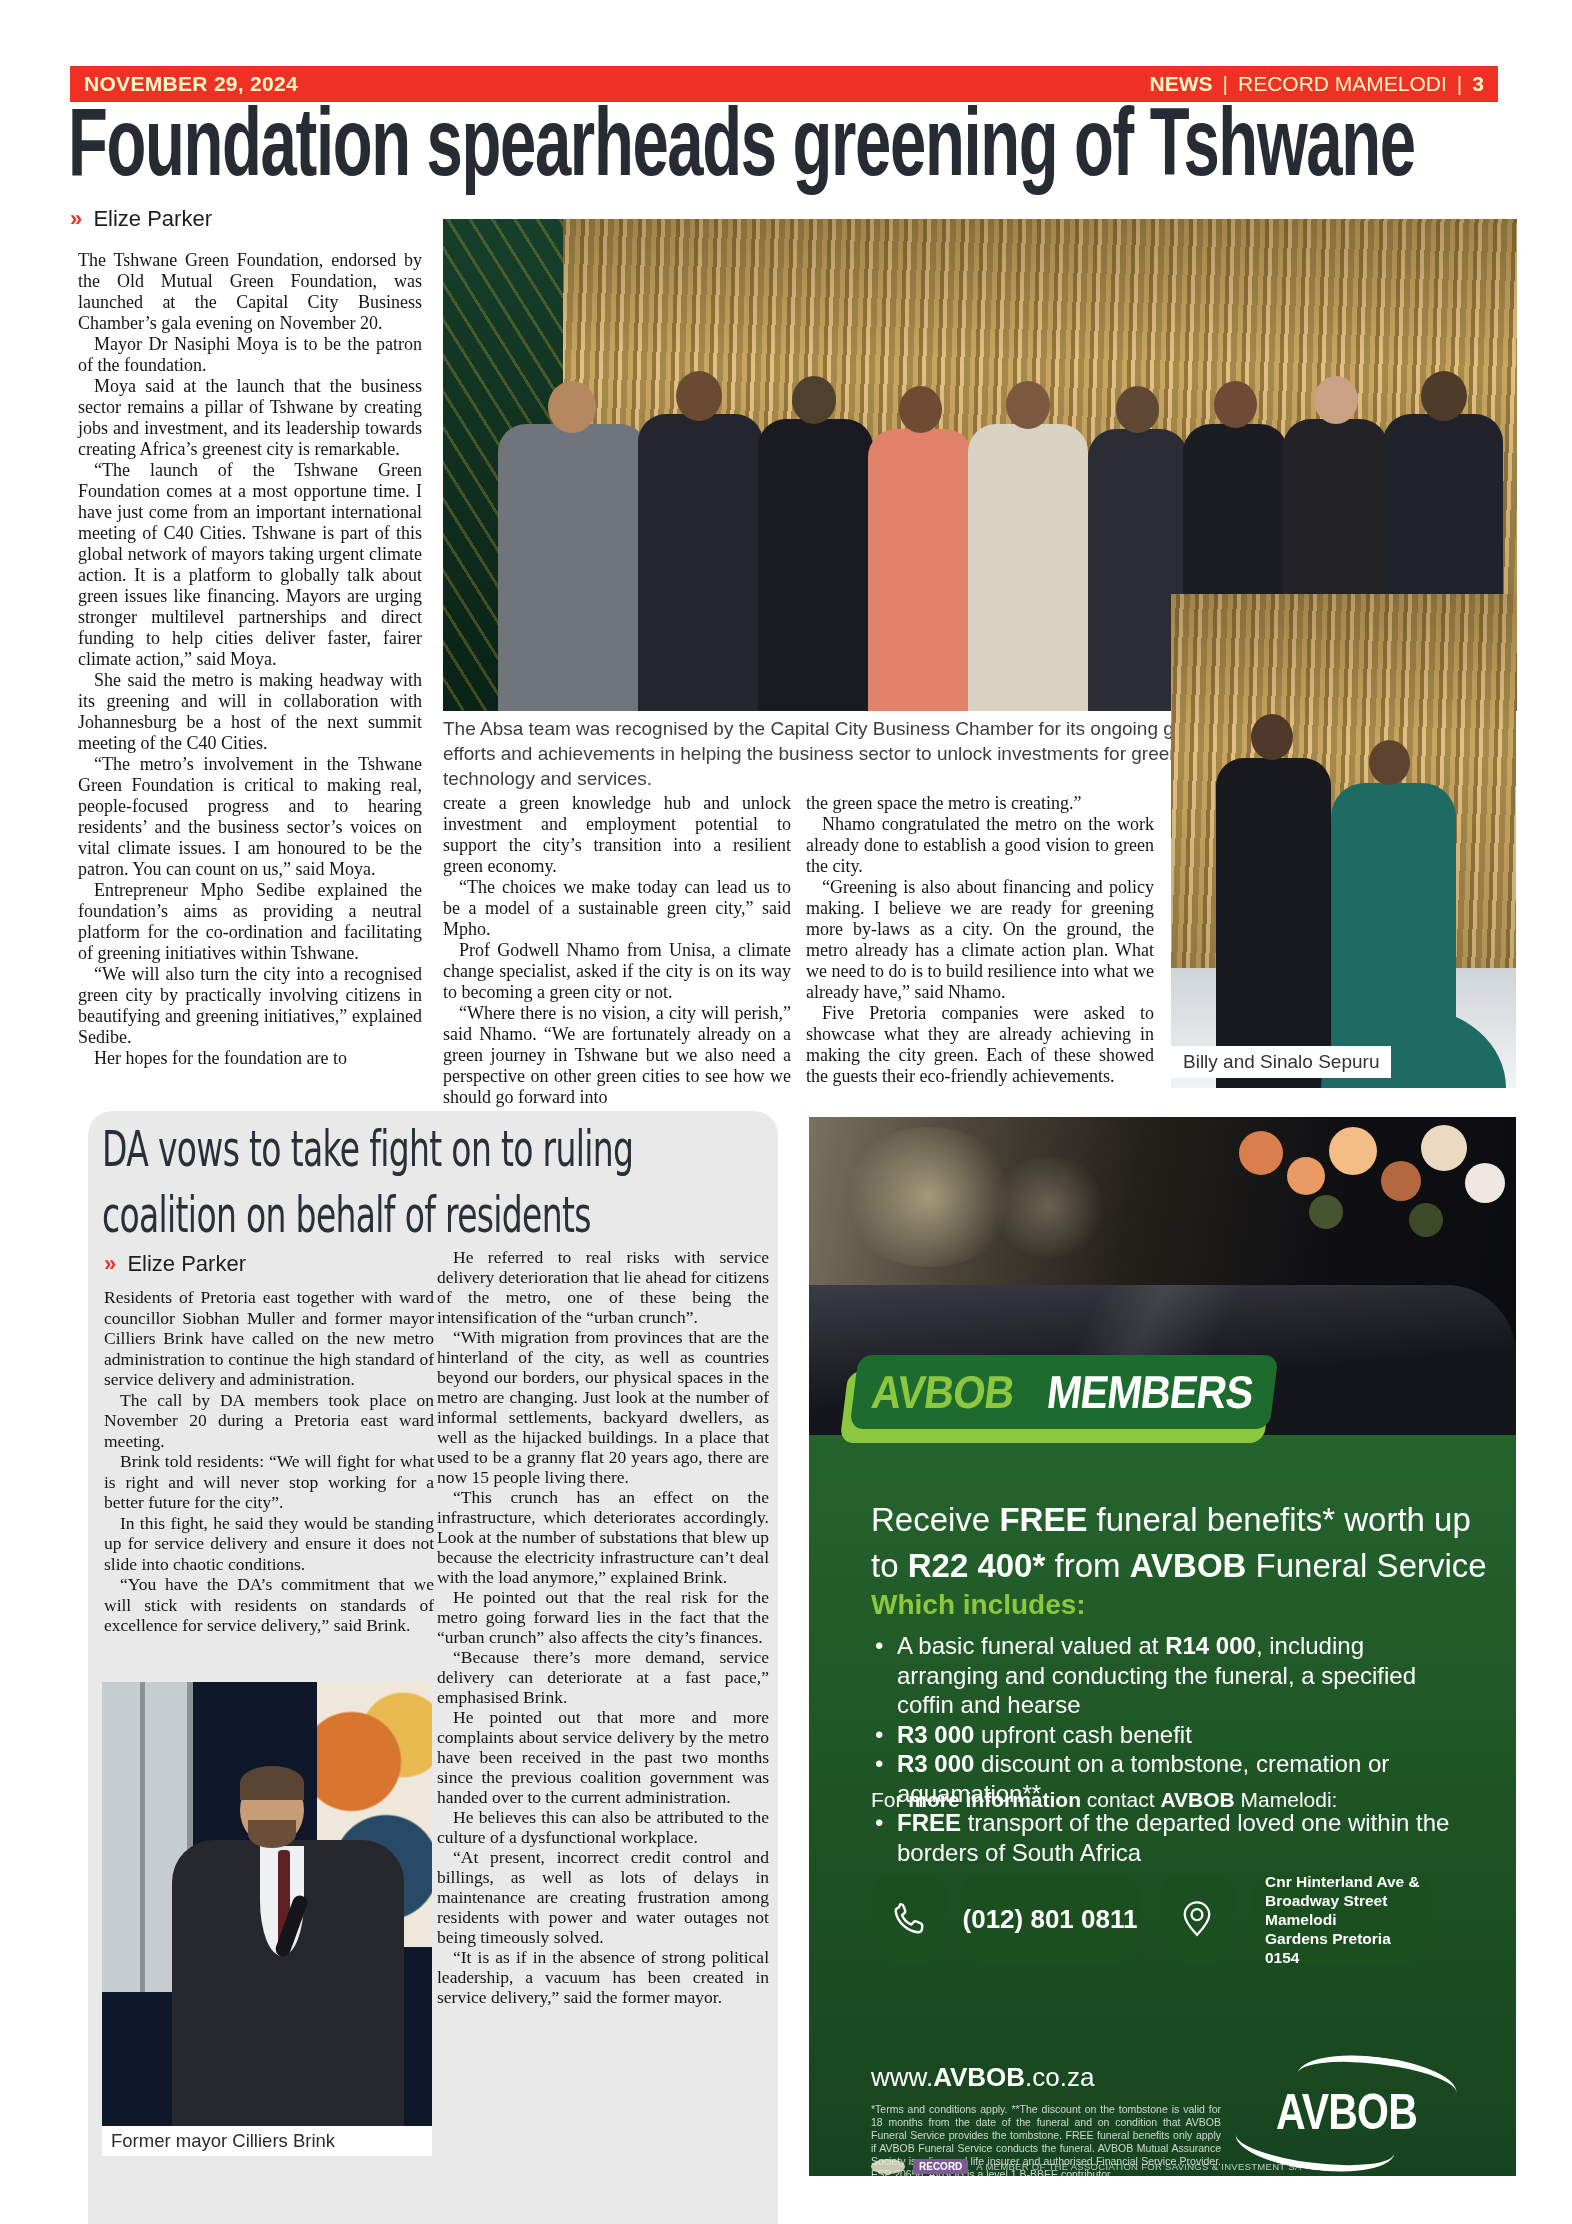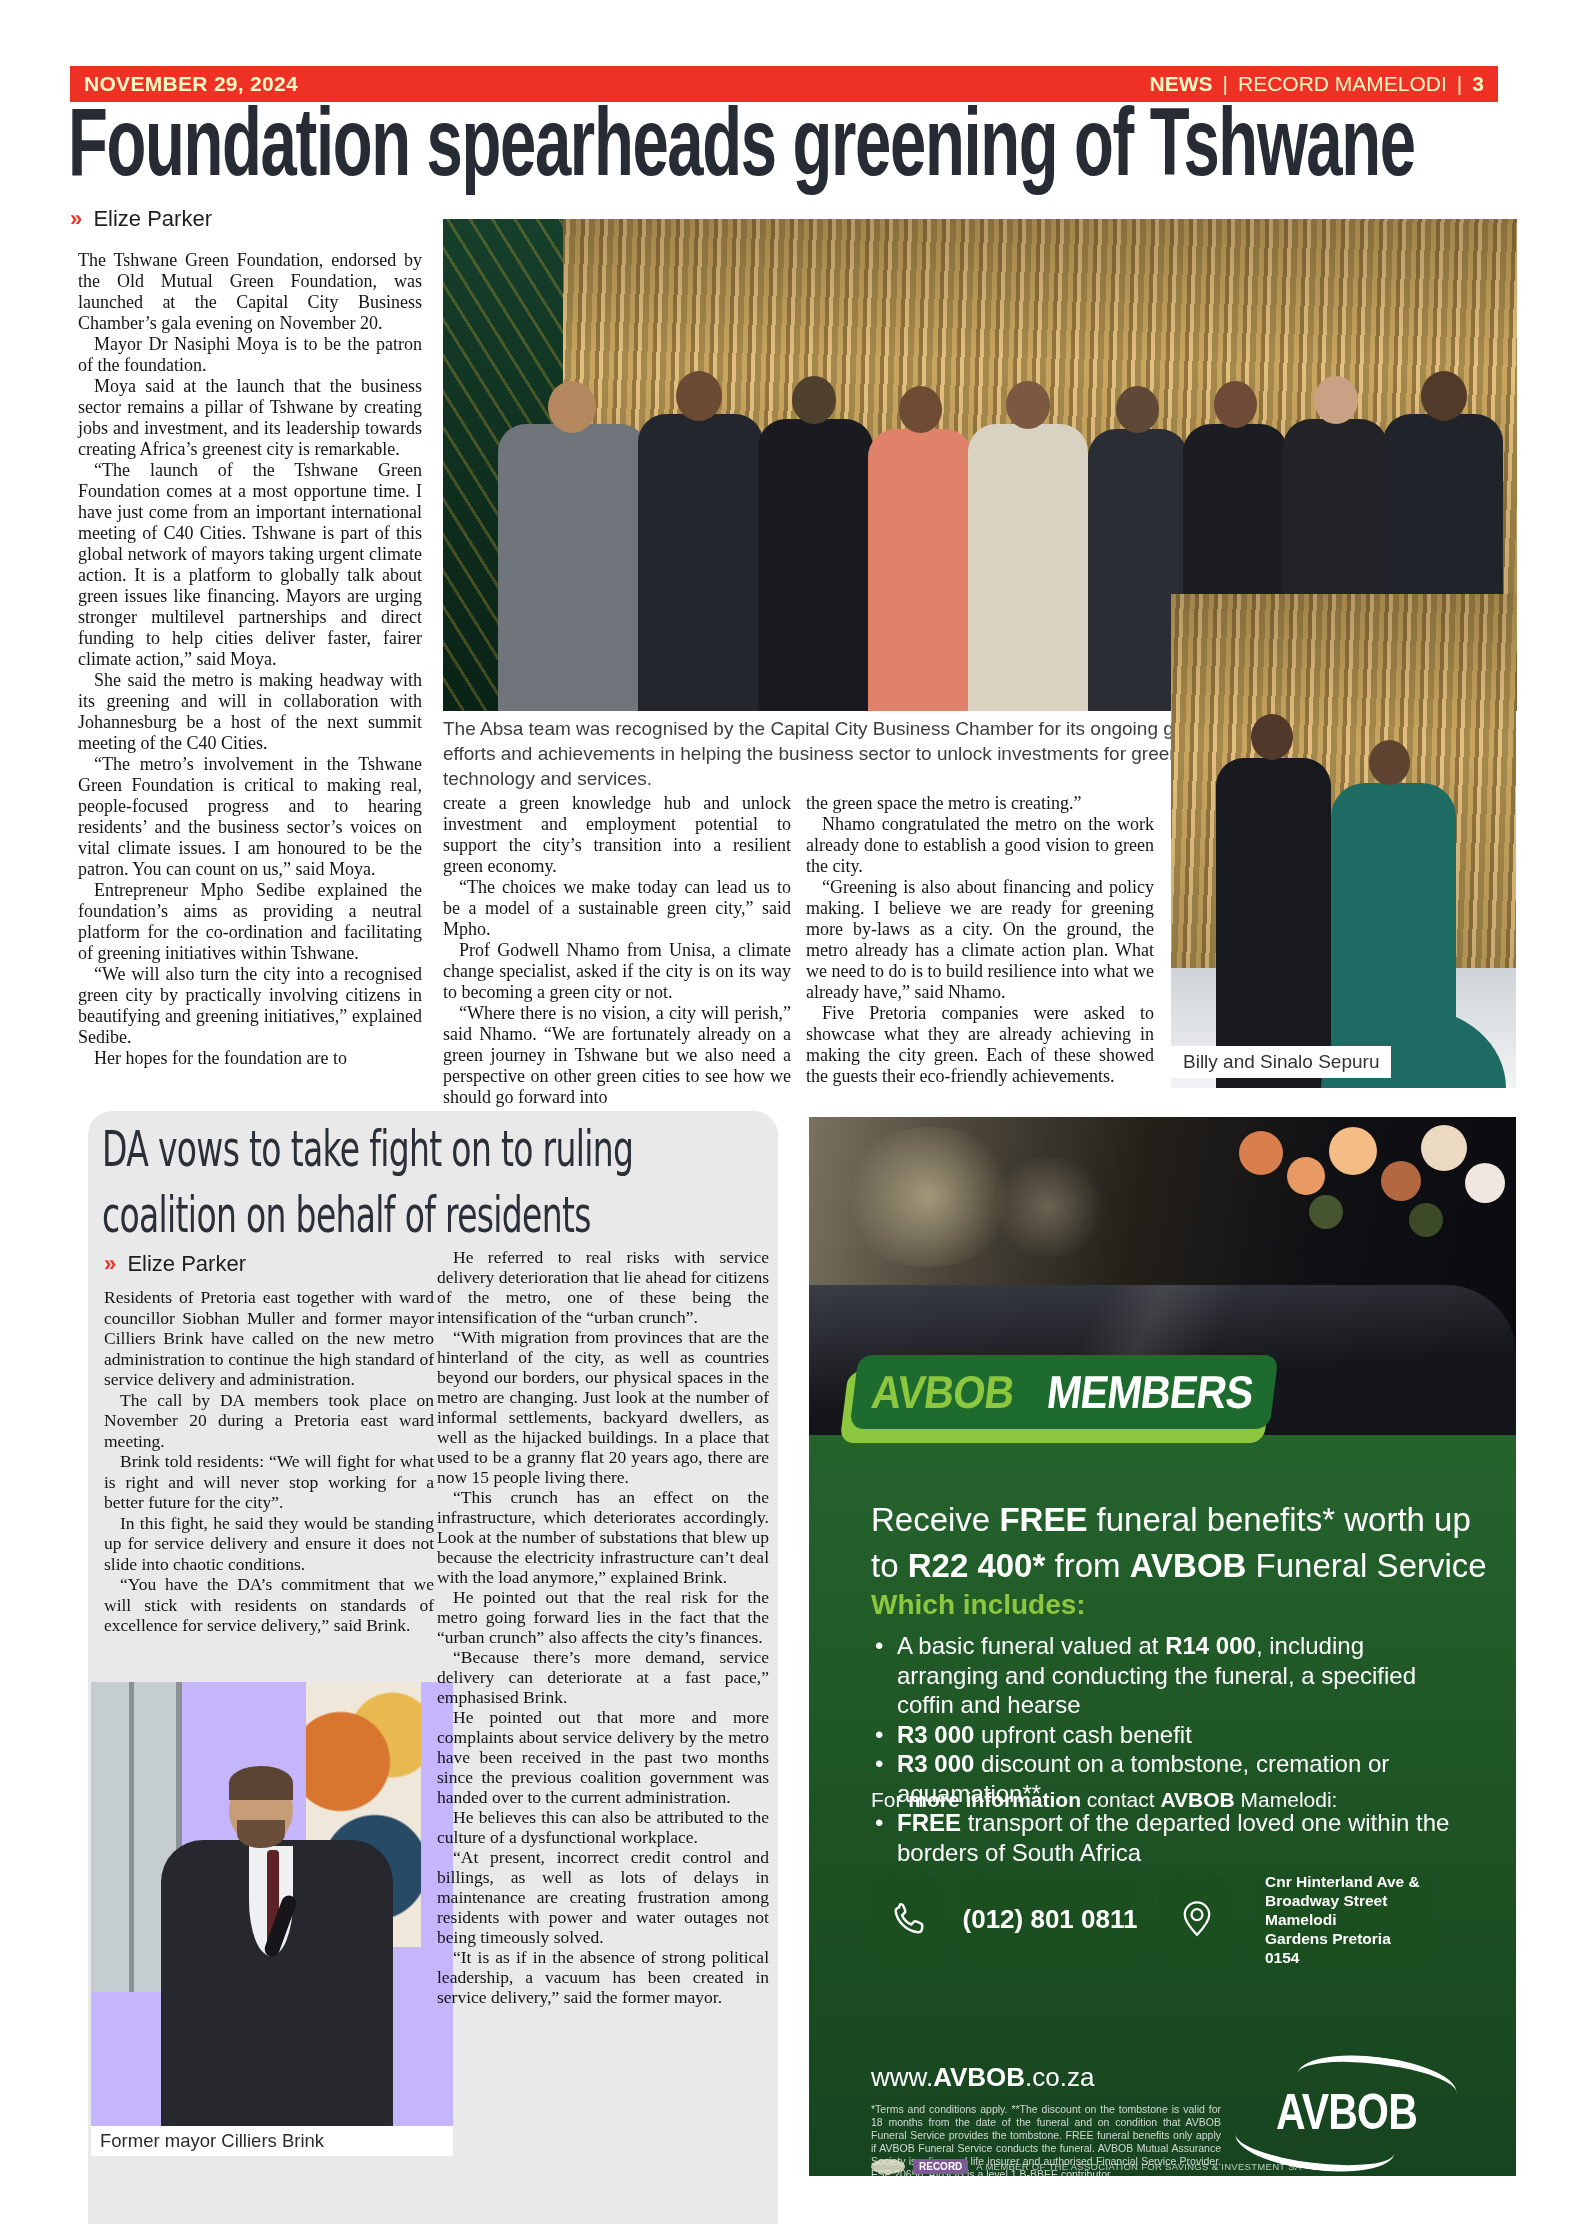--- a/index.html
+++ b/index.html
@@ -201,21 +201,21 @@
     </div>
 
     <div class="bodycol" style="left:16px;top:176px;width:330px;">
       <p>Residents of Pretoria east together with ward councillor Siobhan Muller and former mayor Cilliers Brink have called on the new metro administration to continue the high standard of service delivery and administration.</p>
       <p class="ind">The call by DA members took place on November 20 during a Pretoria east ward meeting.</p>
       <p class="ind">Brink told residents: “We will fight for what is right and will never stop working for a better future for the city”.</p>
       <p class="ind">In this fight, he said they would be standing up for service delivery and ensure it does not slide into chaotic conditions.</p>
       <p class="ind">“You have the DA’s commitment that we will stick with residents on standards of excellence for service delivery,” said Brink.</p>
     </div>
 
-    <div class="photo" style="left:3px;top:571px;width:330px;height:474px;background:#c4b5fd;padding-left:32px;">
+    <div class="photo" style="left:14px;top:571px;width:330px;height:474px;background:#0f172a;">
       <div style="position:absolute;left:0;top:0;width:85px;height:310px;background:#c6cdd0;
                   border-right:6px solid #8b9296;"></div>
       <div style="position:absolute;left:38px;top:0;width:5px;height:310px;background:#8b9296;"></div>
       <div style="position:absolute;left:215px;top:0;width:115px;height:265px;
                   background:radial-gradient(circle at 30% 30%,#d8762f 0 24%,transparent 25%),
                              radial-gradient(circle at 75% 20%,#e7b94f 0 18%,transparent 19%),
                              radial-gradient(circle at 60% 70%,#274b66 0 26%,transparent 27%),
                              radial-gradient(circle at 25% 80%,#1d1d1d 0 20%,transparent 21%),#efe7da;"></div>
       <div style="position:absolute;left:70px;top:158px;width:232px;height:316px;background:#26282e;border-radius:42px 42px 0 0;"></div>
       <div style="position:absolute;left:158px;top:164px;width:44px;height:110px;background:#eef0f2;border-radius:0 0 50% 50%;"></div>

